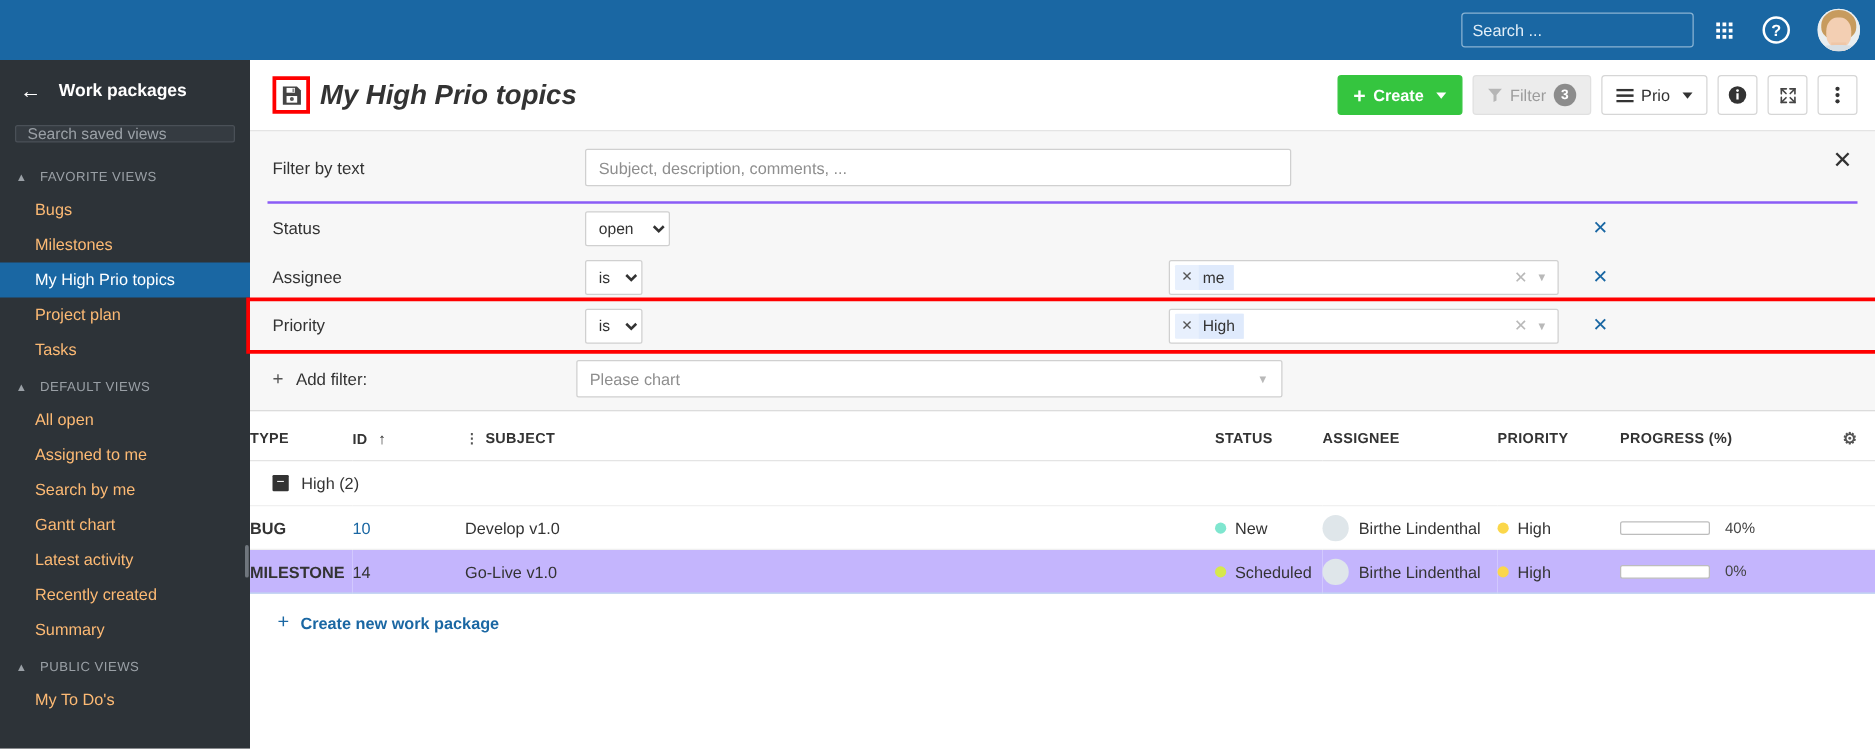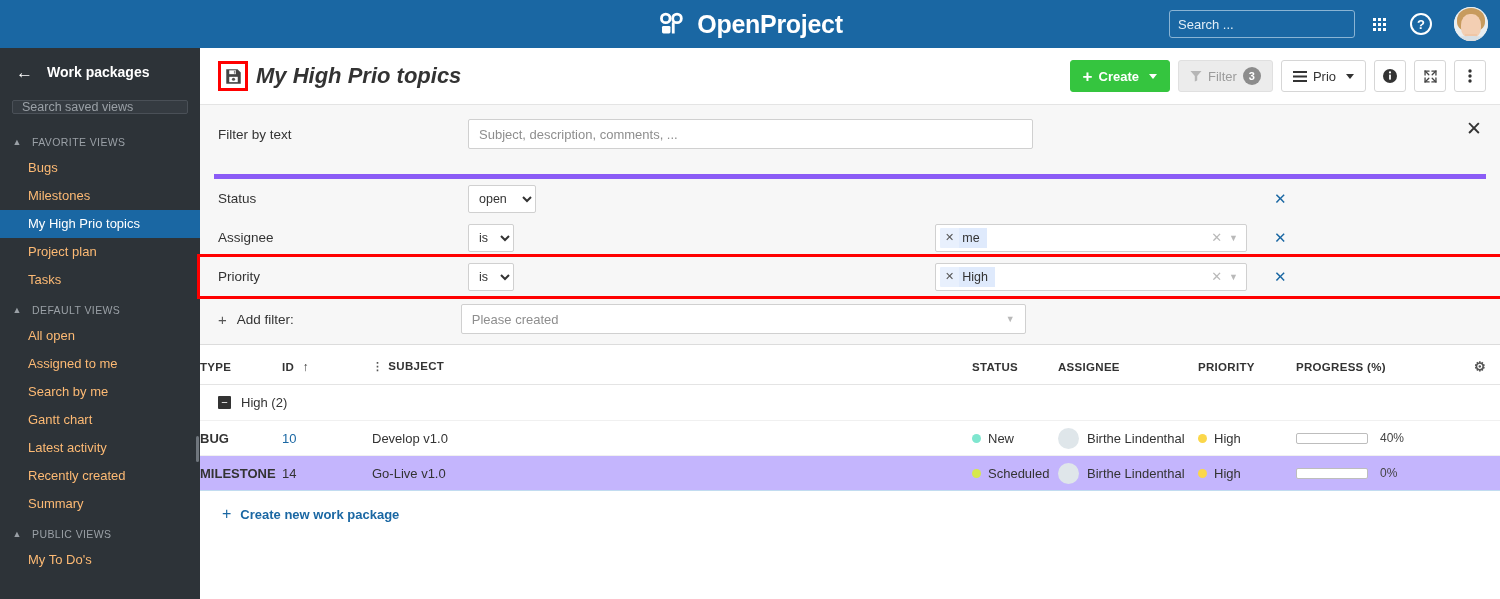--- a/index.html
+++ b/index.html
@@ -73,21 +73,21 @@
   .btn-create .plus { font-size:17px; line-height:1; font-weight:bold; }
   .btn-caret { width:0;height:0;border-left:4.5px solid transparent;border-right:4.5px solid transparent;border-top:5.5px solid currentColor; margin-left:4px;}
   .btn-filter { background:#ececec; border-color:#e0e0e0; color:#9c9c9c; }
   .filter-count { background:#8c8c8c; color:#fff; border-radius:9px; min-width:18px; height:18px; display:inline-flex;align-items:center;justify-content:center;font-size:11px;padding:0 5px; font-weight:bold;}
   .icon-btn { width:32px;height:32px;border:1px solid #d6d6d6;background:#fff;border-radius:3px;display:flex;align-items:center;justify-content:center;cursor:pointer;}
 
   
   .filters { background:#f7f7f7; border-top:1px solid #e4e4e4; border-bottom:1px solid #dcdcdc; padding:0 0 10px; position:relative; flex:0 0 auto;}
   .filter-close { position:absolute; right:12px; top:10px; font-size:19px; color:#333; cursor:pointer; line-height:1; padding:4px 6px;}
   .frow { display:flex; align-items:center; min-height:39px; padding:0 18px; position:relative; }
-  .frow.text-row { padding-top:14px; padding-bottom:25px; border-bottom:5px solid #8b5cf6; margin:0 14px 0; padding-left:4px;}
+  .frow.text-row { padding-top:14px; padding-bottom:12px; border-bottom:2px solid #8b5cf6; margin:0 14px 0; padding-left:4px;}
   .flabel { width:250px; flex:0 0 250px; font-size:13.5px; color:#333; }
   .ftext-input {
     width:565px; height:30px; border:1px solid #d0d0d0; background:#fff; border-radius:2px;
     padding:0 10px; font-size:13px; font-family:inherit; color:#333; outline:none;
   }
   .ftext-input::placeholder { color:#8e8e8e; }
   .fsel {
     height:28px; border:1px solid #d0d0d0; background:#fff; border-radius:2px; font-size:12.5px;
     font-family:inherit; color:#333; padding:0 6px; outline:none; cursor:pointer;
   }
@@ -158,29 +158,20 @@
   .face .neck { position:absolute; left:32%; bottom:0; width:36%; height:22%; background:#f0c6a6; }
   .face .body { position:absolute; left:8%; bottom:0; width:84%; height:14%; background:#d8dfe4; border-radius:40% 40% 0 0;}
 </style>
 </head>
 <body>
 
 <div class="app">
 
   <div class="topbar">
 
-    <div class="logo-wrap">
-      <svg width="30" height="30" viewBox="0 0 32 32">
-        <circle cx="9" cy="10" r="4.6" fill="none" stroke="#fff" stroke-width="3"></circle>
-        <circle cx="21" cy="10" r="4.6" fill="none" stroke="#fff" stroke-width="3"></circle>
-        <rect x="5" y="18" width="9" height="8" rx="1.5" fill="#fff"></rect>
-        <path d="M17 14 v12" stroke="#fff" stroke-width="3" fill="none"></path>
-      </svg>
-      <span class="logo-text">OpenProject</span>
-    </div>
 
     <div class="topbar-right">
       <div class="search-box">
         <input placeholder="Search ..." style="">
         <svg width="15" height="15" viewBox="0 0 16 16">
           <circle cx="6.6" cy="6.6" r="5" fill="none" stroke="#fff" stroke-width="1.6"></circle>
           <path d="M10.4 10.4 L15 15" stroke="#fff" stroke-width="1.8" stroke-linecap="round"></path>
         </svg>
       </div>
       <div class="grid-icon">
@@ -375,21 +366,21 @@
             <span class="fval-clear">✕</span>
             <span class="fval-caret">▼</span>
           </div>
           <span class="frm-x">✕</span>
         </div>
 
         <div class="addfilter-row">
           <span class="addf-plus">+</span>
           <span class="addf-label">Add filter:</span>
           <div class="addf-sel">
-            <span>Please created</span>
+            <span>Please chart</span>
             <span class="addf-caret">▼</span>
           </div>
         </div>
       </div>
 
       <div class="table-wrap">
         <table class="wp">
           <colgroup>
             <col class="col-type">
               <col class="col-id">

